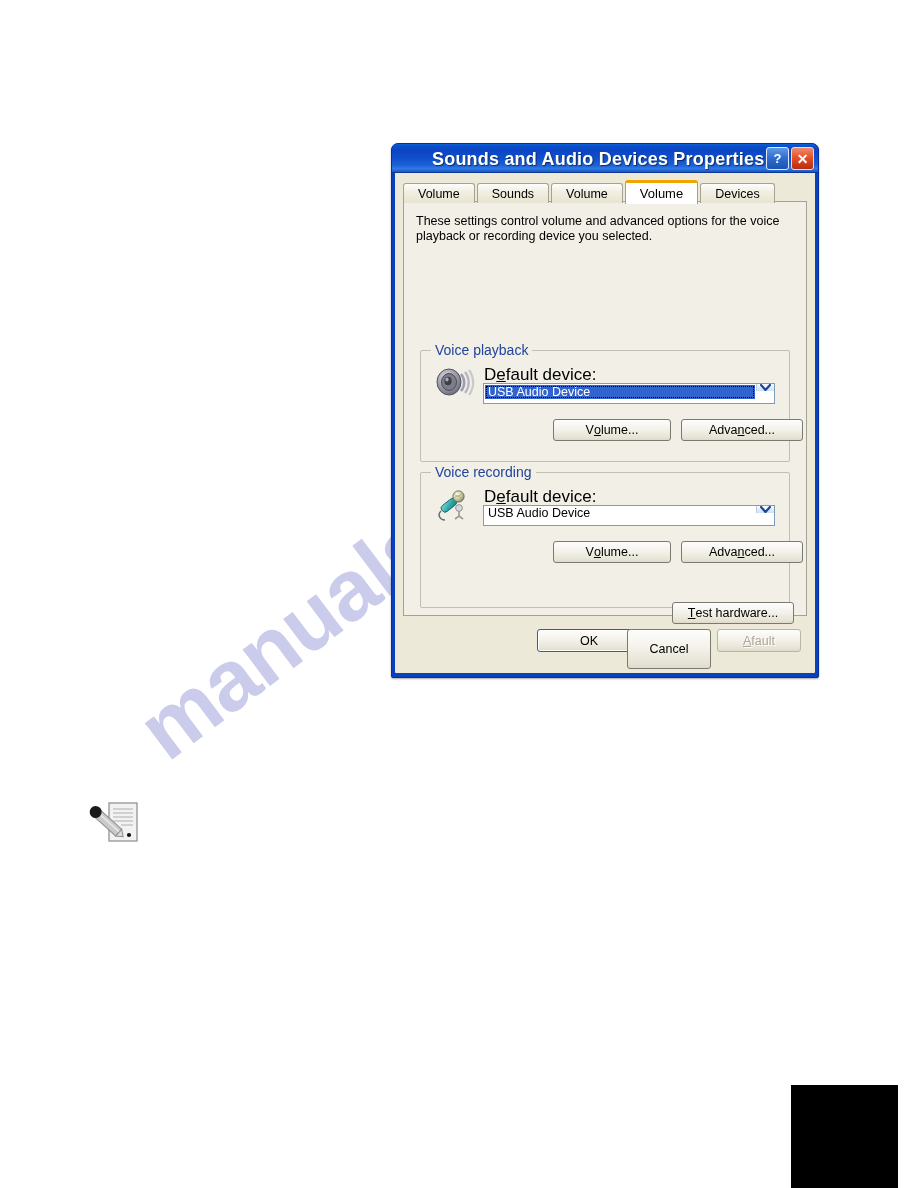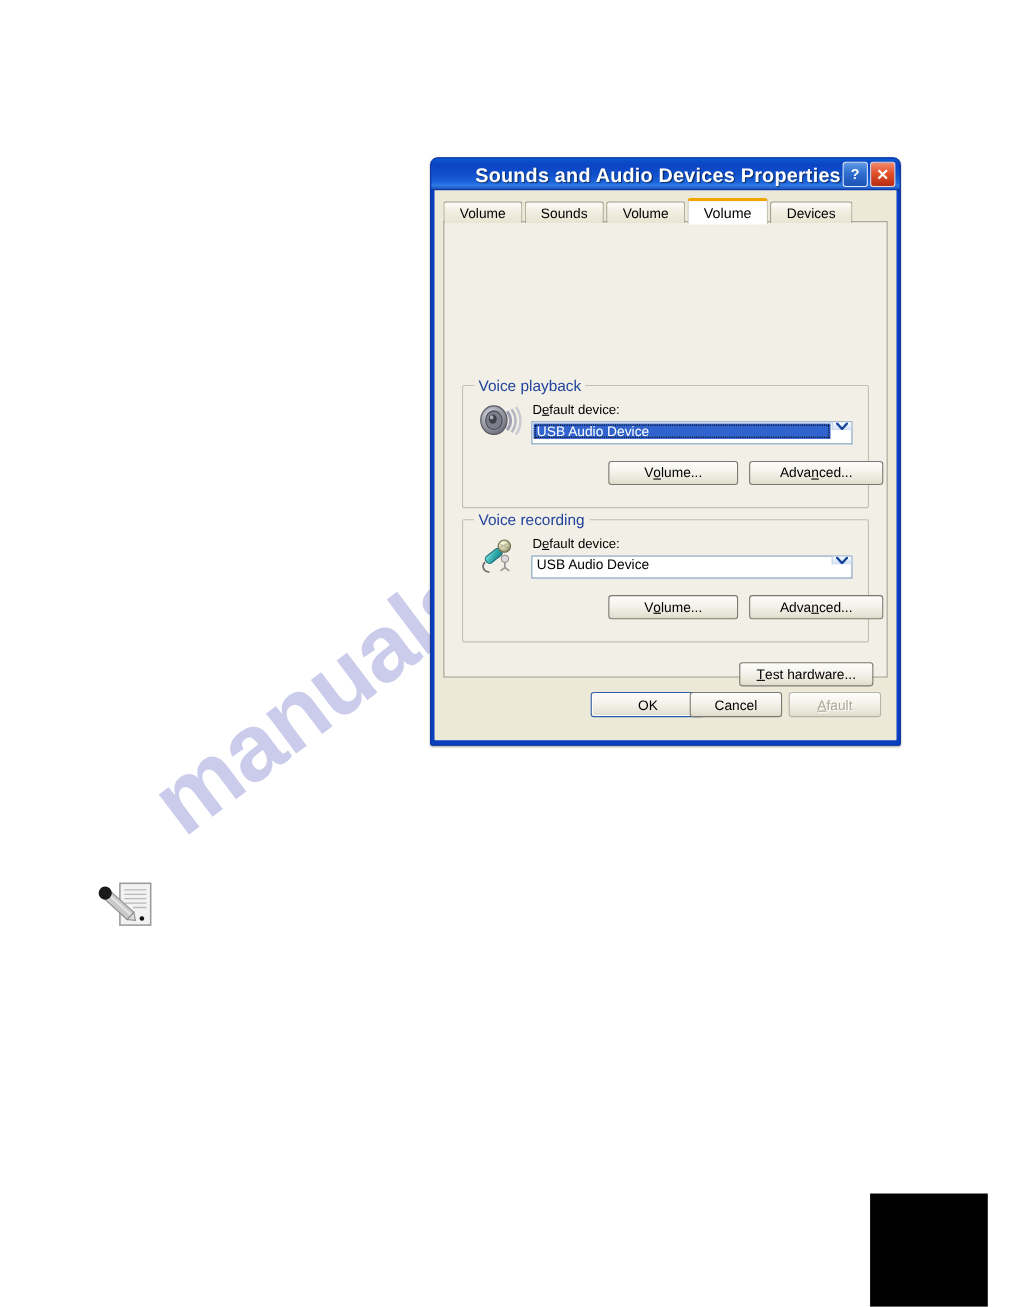--- a/index.html
+++ b/index.html
@@ -193,27 +193,27 @@
     top: -8px;
     left: 10px;
     padding: 0 4px;
     background: #f1efe6;
     color: #21439c;
     font-size: 14px;
     line-height: 14px;
     white-space: nowrap;
   }
   #gb-playback { left: 16px; top: 148px; right: 16px; height: 112px; }
-  #gb-recording { left: 16px; top: 270px; right: 16px; height: 112px; }
+  #gb-recording { left: 16px; top: 270px; right: 16px; height: 136px; }
 
   .dev-label {
     position: absolute;
     left: 63px;
     top: 14px;
-    font-size: 12px;
+    font-size: 17px;
     color: #000;
   }
   .dev-label u { text-decoration: underline; }
 
   .icon-slot {
     position: absolute;
     left: 12px;
     top: 12px;
     width: 42px;
     height: 42px;
@@ -297,21 +297,21 @@
   #btn-test-hardware {
     position: absolute;
     left: 268px;
     top: 400px;
     width: 122px;
     height: 22px;
   }
 
   
   #btn-ok     { left: 142px; top: 456px; width: 104px; height: 23px; }
-  #btn-cancel { left: 232px; top: 456px; width: 84px; height: 23px; }
+  #btn-cancel { left: 232px; top: 456px; width: 84px; height: 40px; }
   #btn-apply  { left: 322px; top: 456px; width: 84px; height: 23px; }
 
   
   #note-icon {
     position: absolute;
     left: 85px;
     top: 799px;
     width: 58px;
     height: 48px;
     z-index: 4;
@@ -352,20 +352,21 @@
     <div class="tabstrip">
       <div class="tab">Volume</div>
       <div class="tab">Sounds</div>
       <div class="tab">Volume</div>
       <div class="tab active">Volume</div>
       <div class="tab">Devices</div>
     </div>
 
     <div class="tabpage">
 
+      <div class="desc">These settings control volume and advanced options for the voice playback or recording device you selected.</div>
 
       <div class="groupbox" id="gb-playback">
         <div class="gb-label">Voice playback</div>
 
         <div class="icon-slot">
           <svg width="42" height="42" viewBox="0 0 42 42">
             <defs>
               <radialGradient id="spkG" cx="40%" cy="35%" r="75%">
                 <stop offset="0%" stop-color="#e9e9ee"></stop>
                 <stop offset="45%" stop-color="#a8a8b4"></stop>

